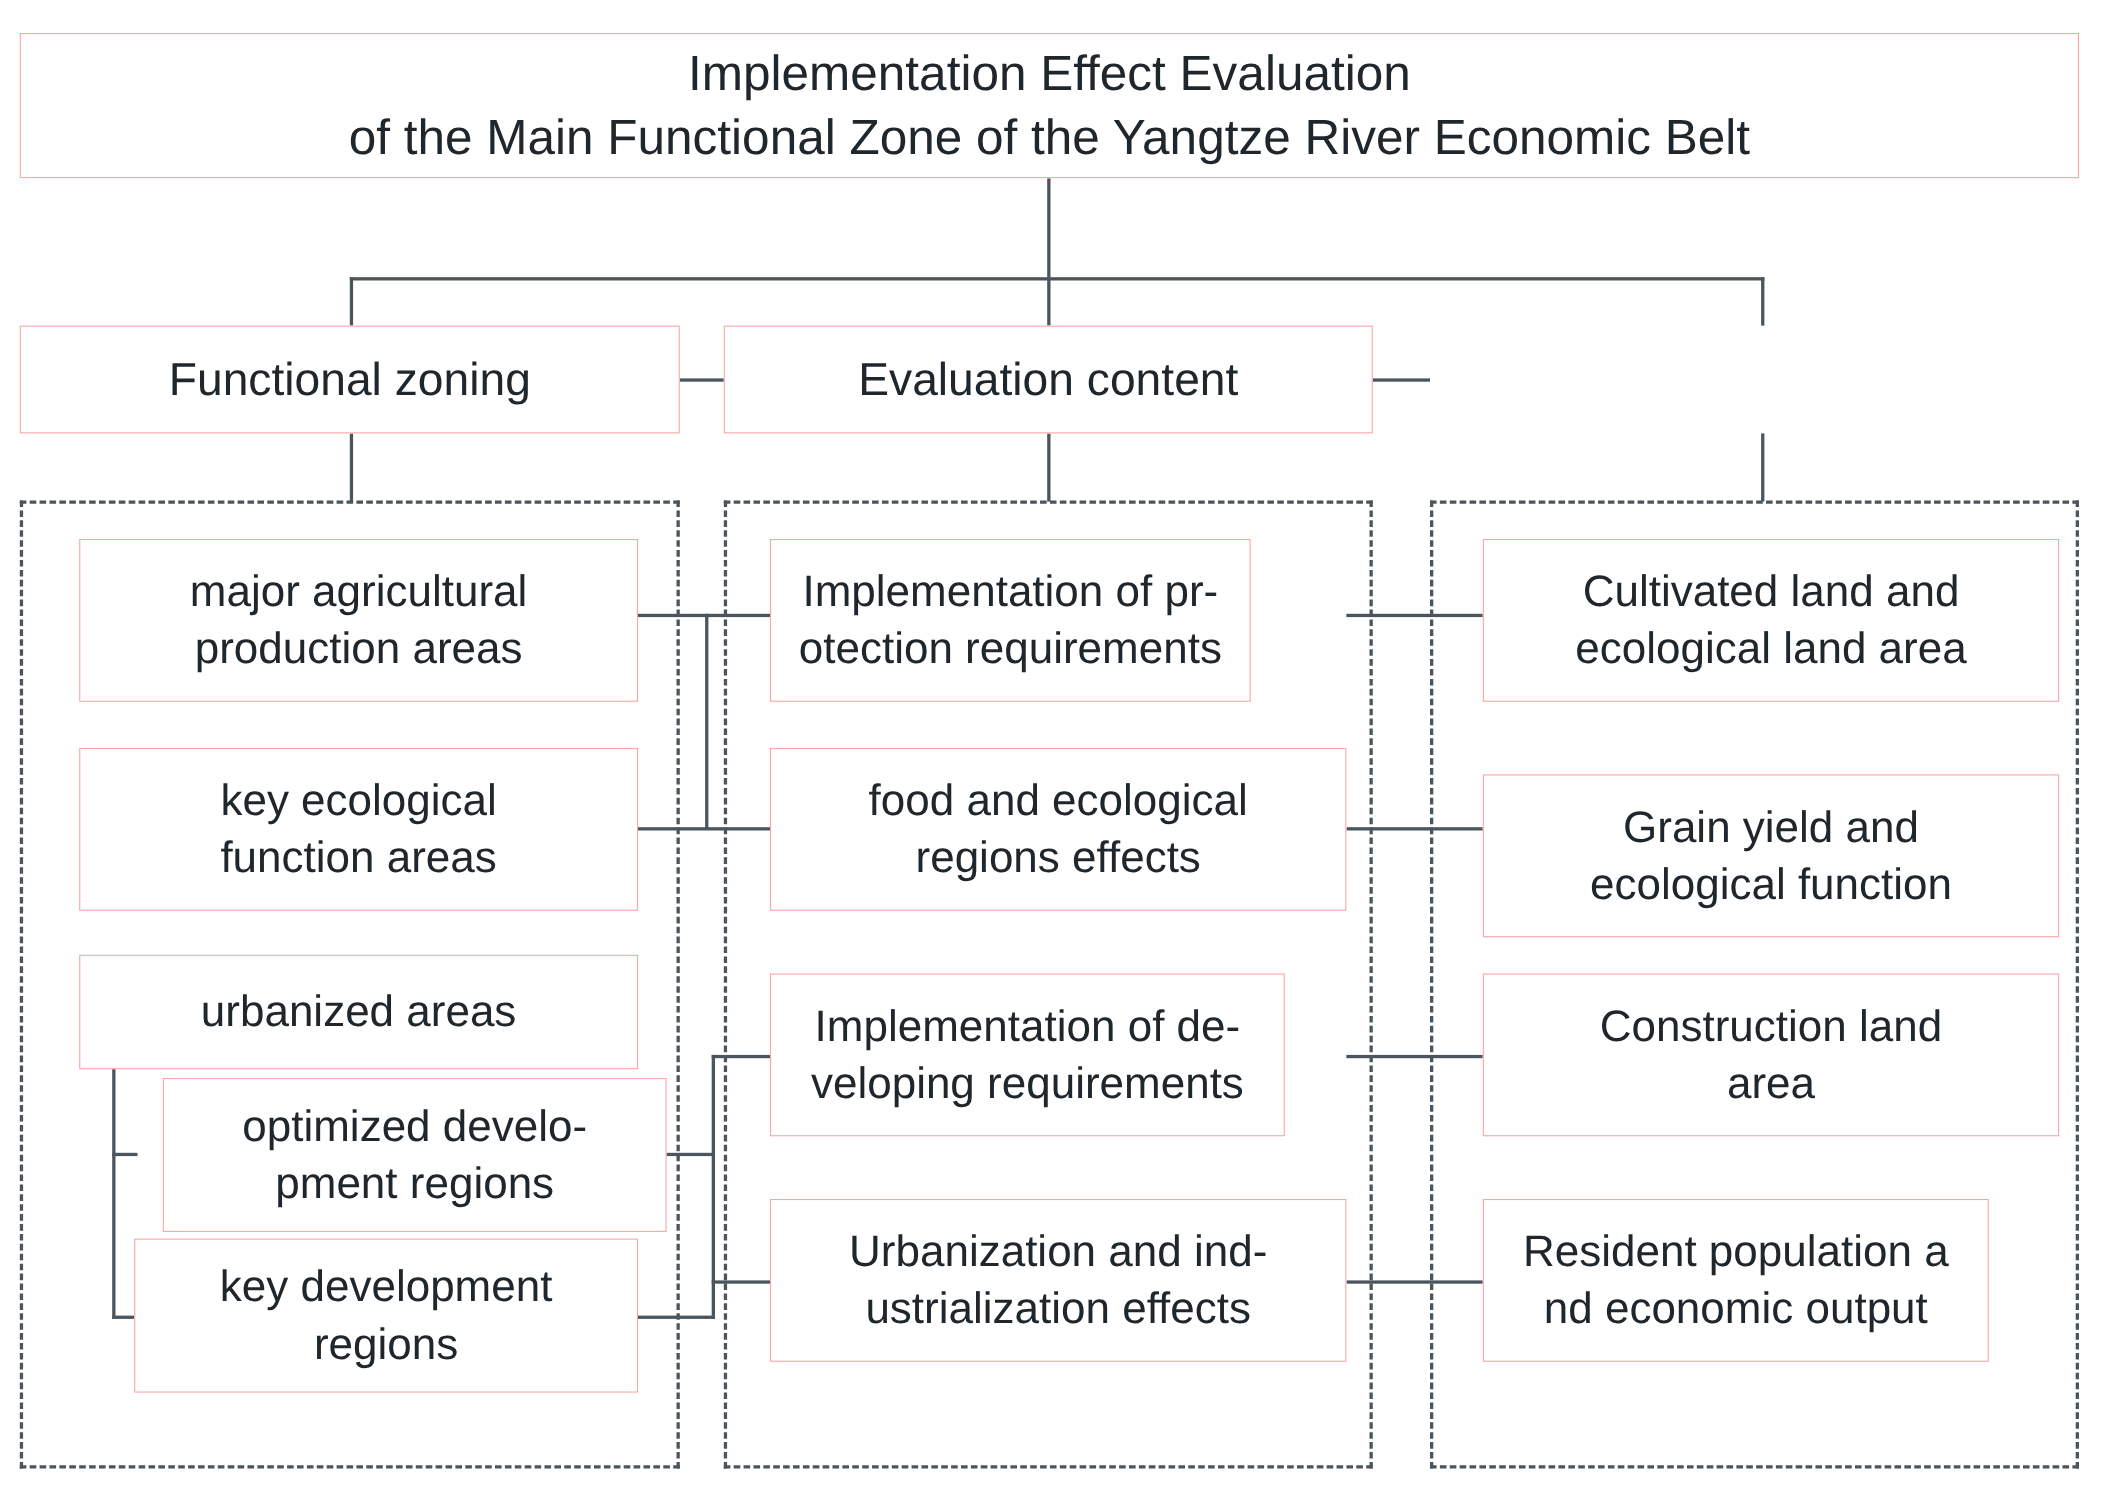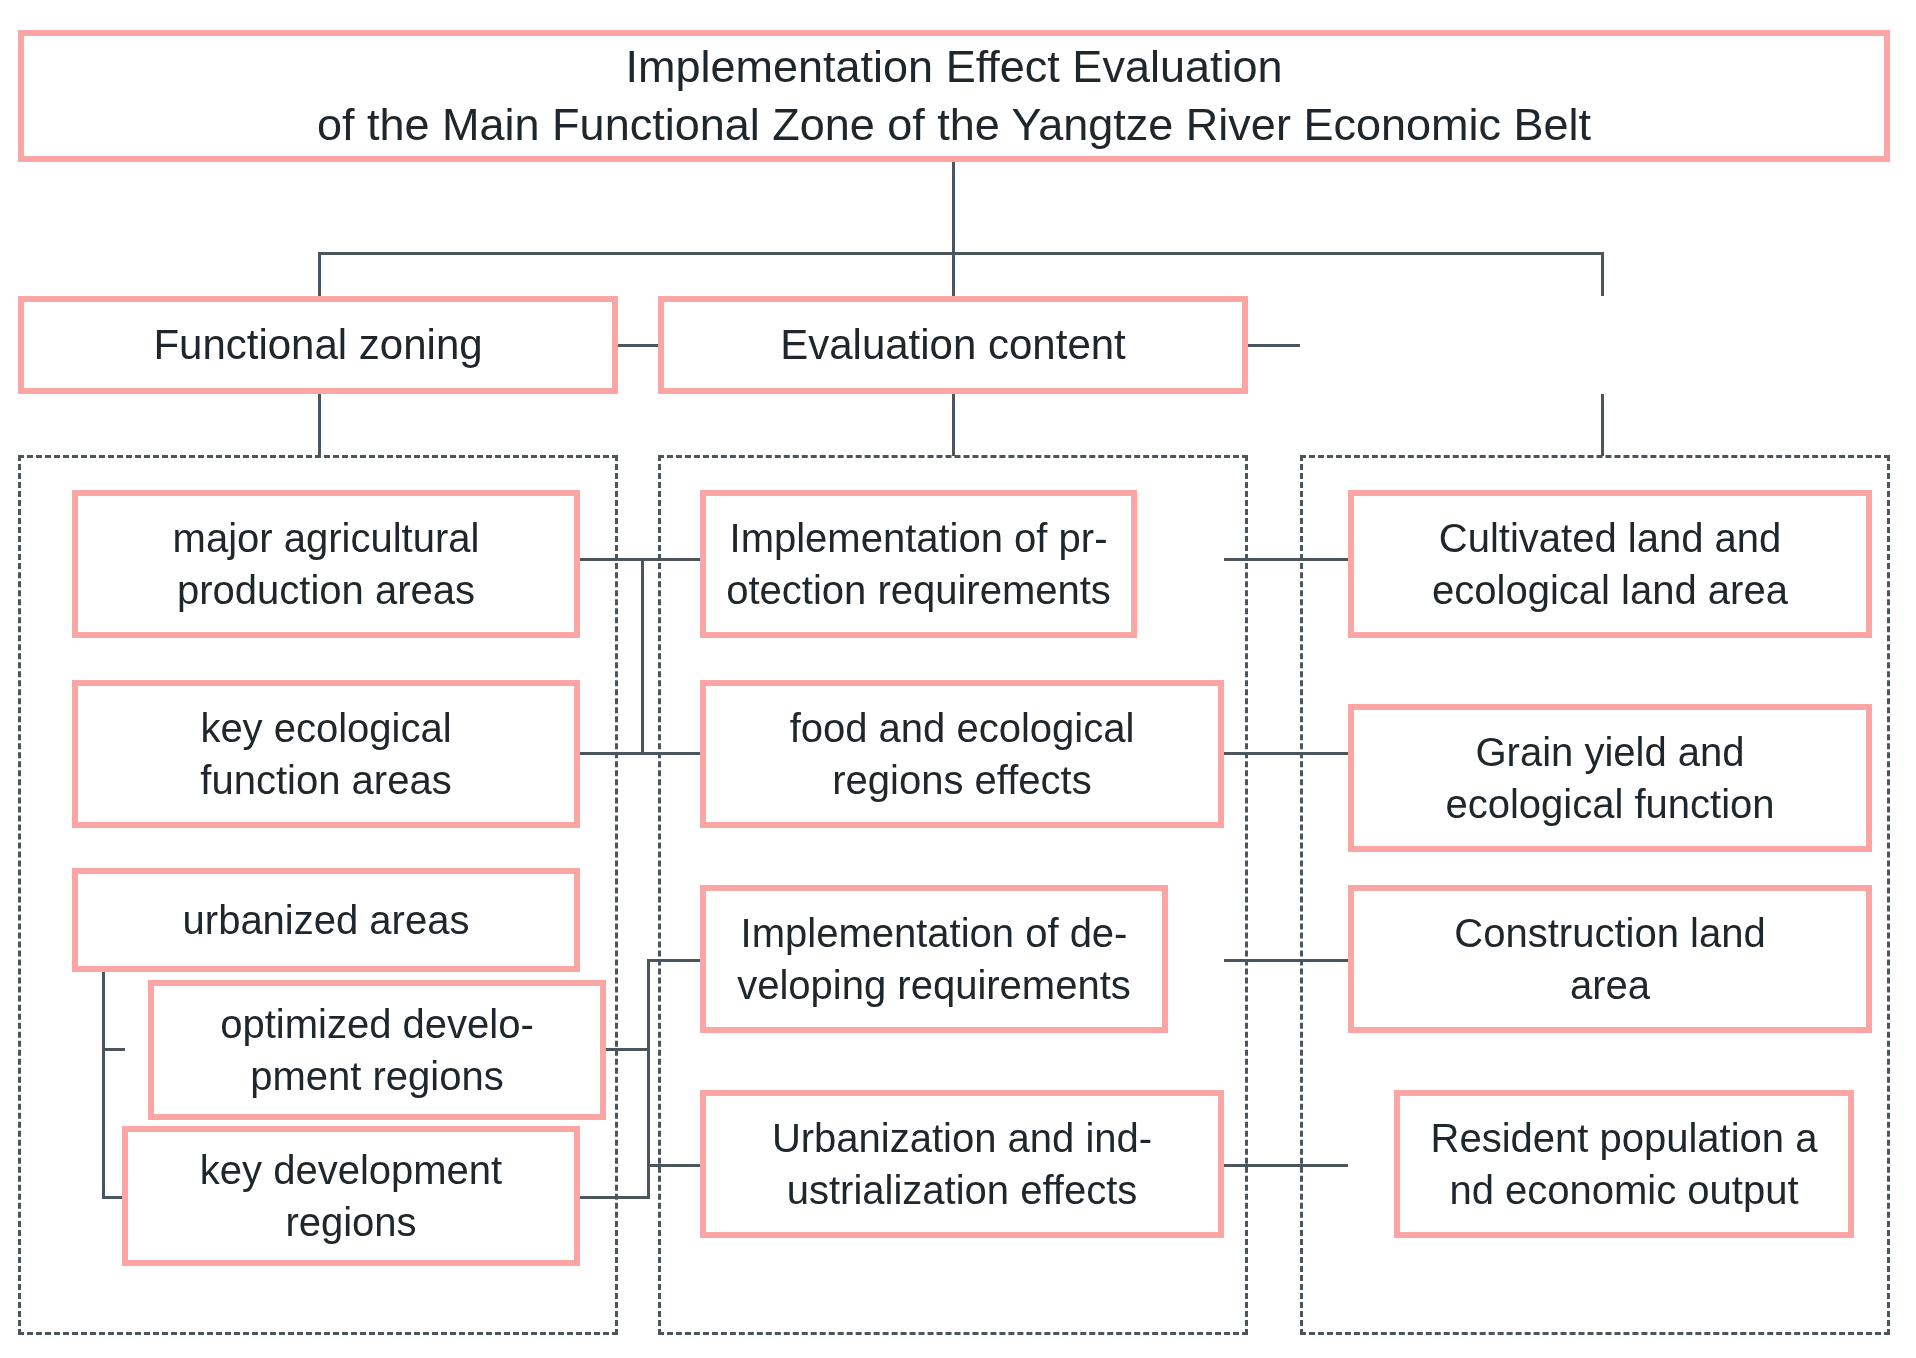--- a/index.html
+++ b/index.html
@@ -11,21 +11,21 @@
     position: relative;
     width: 1916px;
     height: 1358px;
     background: #ffffff;
     font-family: "Liberation Sans", sans-serif;
     overflow: hidden;
   }
   .node {
     position: absolute;
     box-sizing: border-box;
-    border: 6px solid #fca5a5;
+    border: 1px solid #fca5a5;
     background: #ffffff;
     display: flex;
     align-items: center;
     justify-content: center;
     text-align: center;
     color: #20272c;
     line-height: 1.30;
     z-index: 3;
     white-space: pre-line;
   }
@@ -105,21 +105,21 @@
 veloping requirements</div>
   <div class="node leaf" style="left:700px; top:1090px; width:524px; height:148px;">Urbanization and ind-
 ustrialization effects</div>
 
   <div class="node leaf" style="left:1348px; top:490px; width:524px; height:148px;">Cultivated land and
 ecological land area</div>
   <div class="node leaf" style="left:1348px; top:704px; width:524px; height:148px;">Grain yield and
 ecological function</div>
   <div class="node leaf" style="left:1348px; top:885px; width:524px; height:148px;">Construction land
 area</div>
-  <div class="node leaf" style="left:1348px; top:1090px; width:460px; height:148px;margin-left:46px;">Resident population a
+  <div class="node leaf" style="left:1348px; top:1090px; width:460px; height:148px;">Resident population a
 nd economic output</div>
 
   <div class="conn h" style="left:580px; top:558px; width:120px;"></div>
   <div class="conn h" style="left:580px; top:752px; width:120px;"></div>
   <div class="conn v" style="left:641px; top:558px; height:196px;"></div>
 
   <div class="conn h" style="left:580px; top:1048px; width:70px;"></div>
   <div class="conn h" style="left:580px; top:1196px; width:70px;"></div>
   <div class="conn v" style="left:647px; top:959px; height:240px;"></div>
   <div class="conn h" style="left:647px; top:959px; width:53px;"></div>

